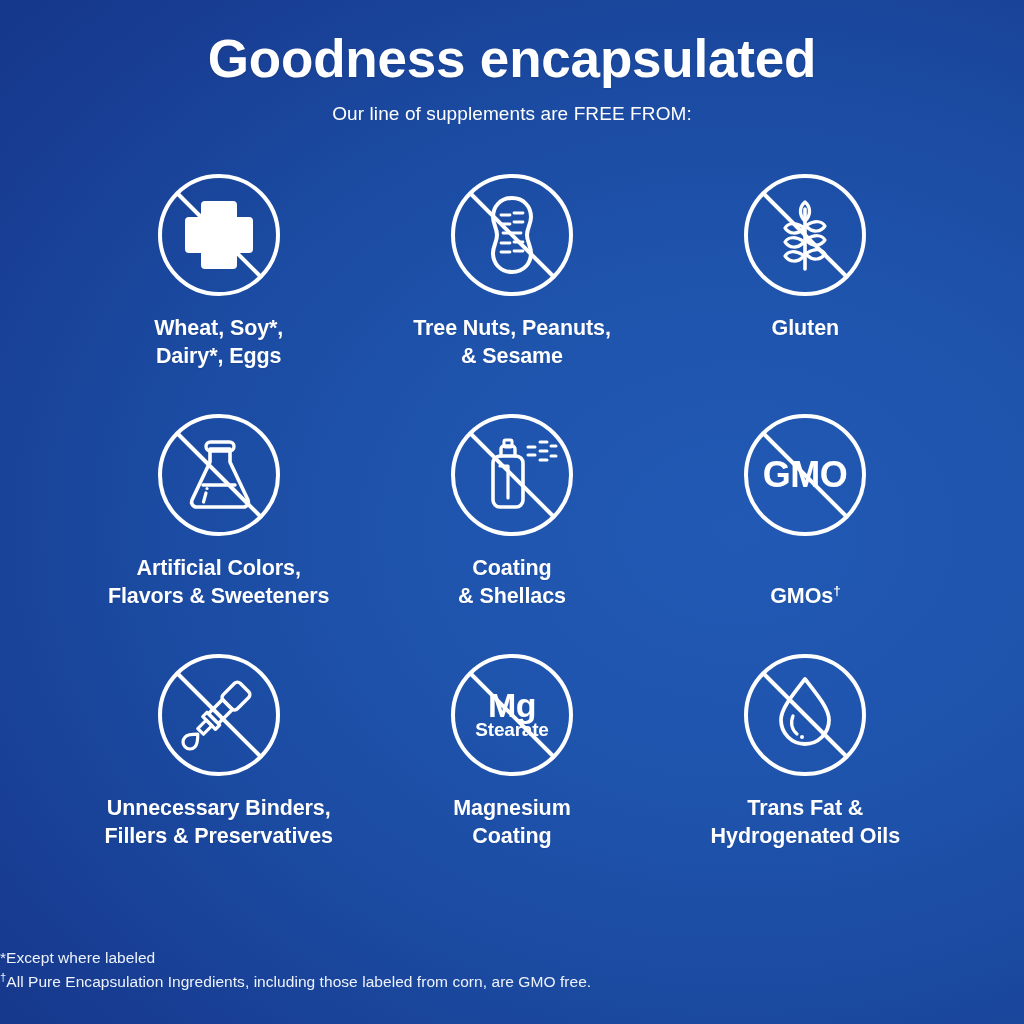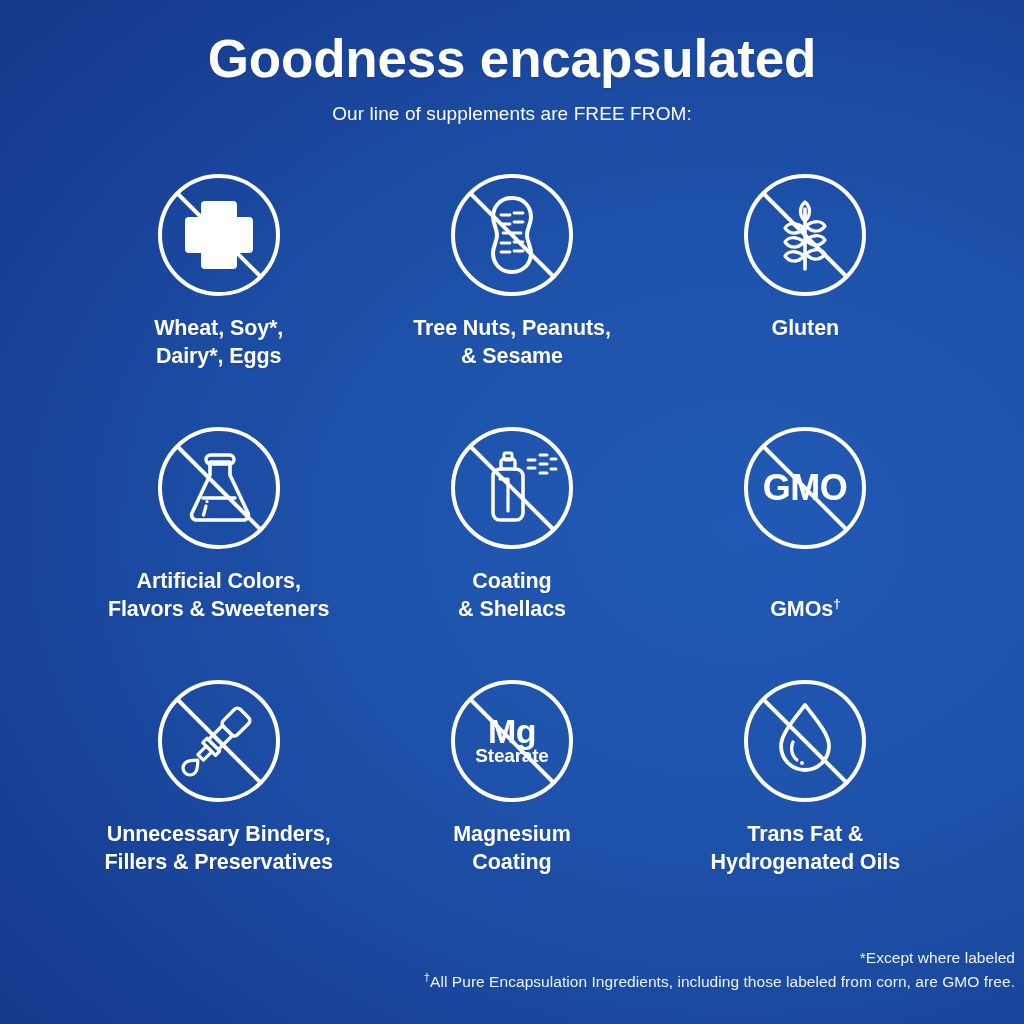--- a/index.html
+++ b/index.html
@@ -54,21 +54,21 @@
     line-height: 1.15;
   }
 
   
   .grid {
     margin: 44px auto 0;
     width: 880px;
     display: grid;
     grid-template-columns: repeat(3, 1fr);
     grid-auto-rows: 236px;
-    row-gap: 17px;
+    row-gap: 4px;
   }
 
   .cell {
     display: flex;
     flex-direction: column;
     align-items: center;
   }
 
   .badge {
     width: 132px;
@@ -93,21 +93,21 @@
     vertical-align: super;
     line-height: 0;
   }
 
   
   .footnotes {
     position: absolute;
     left: 0;
     right: 9px;
     bottom: 30px;
-    text-align: right;
+    text-align: left;
   }
 
   .footnote {
     font-size: 15.5px;
     font-weight: 400;
     line-height: 1.55;
     letter-spacing: 0.05px;
     color: #eef3fb;
   }
 

